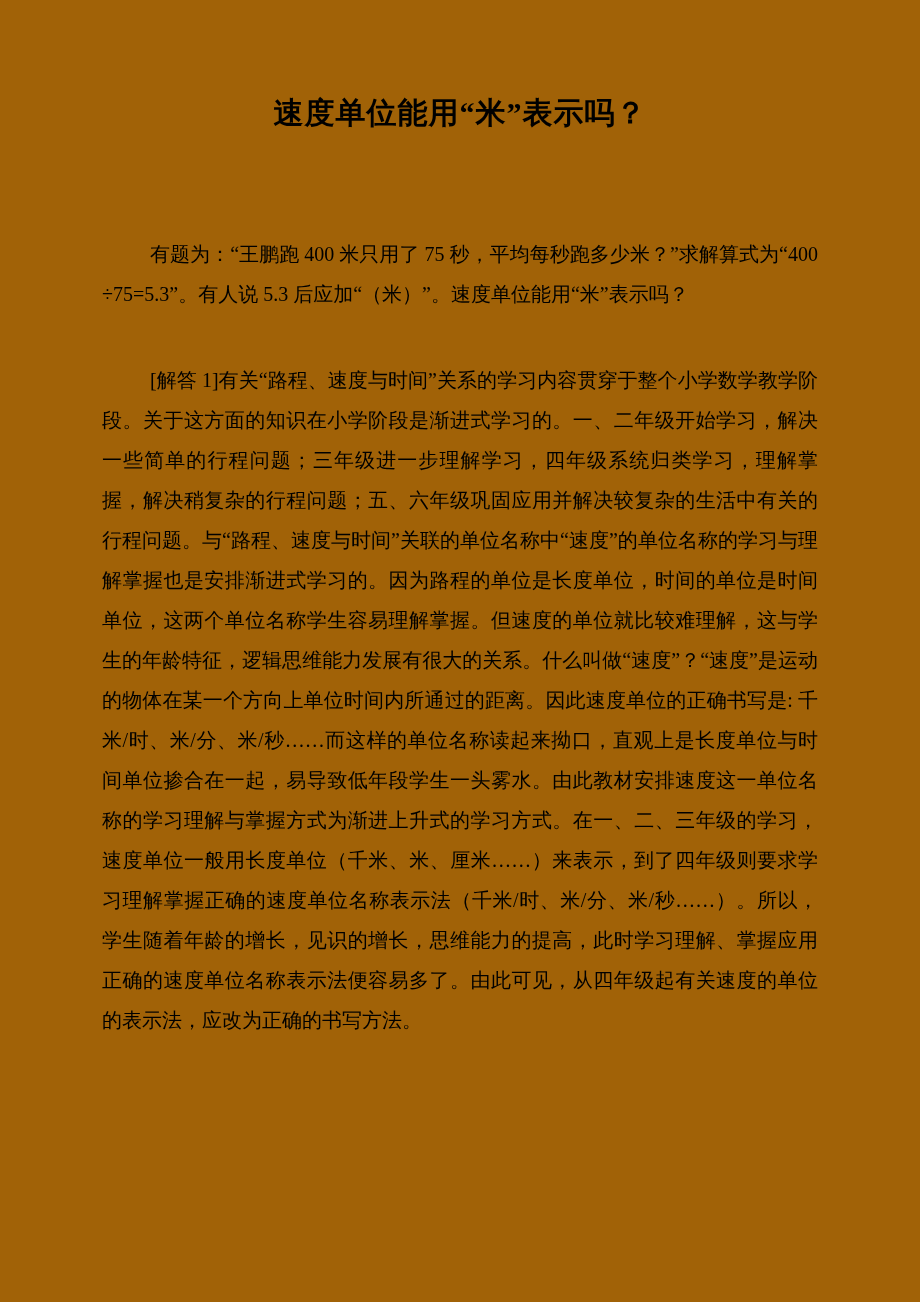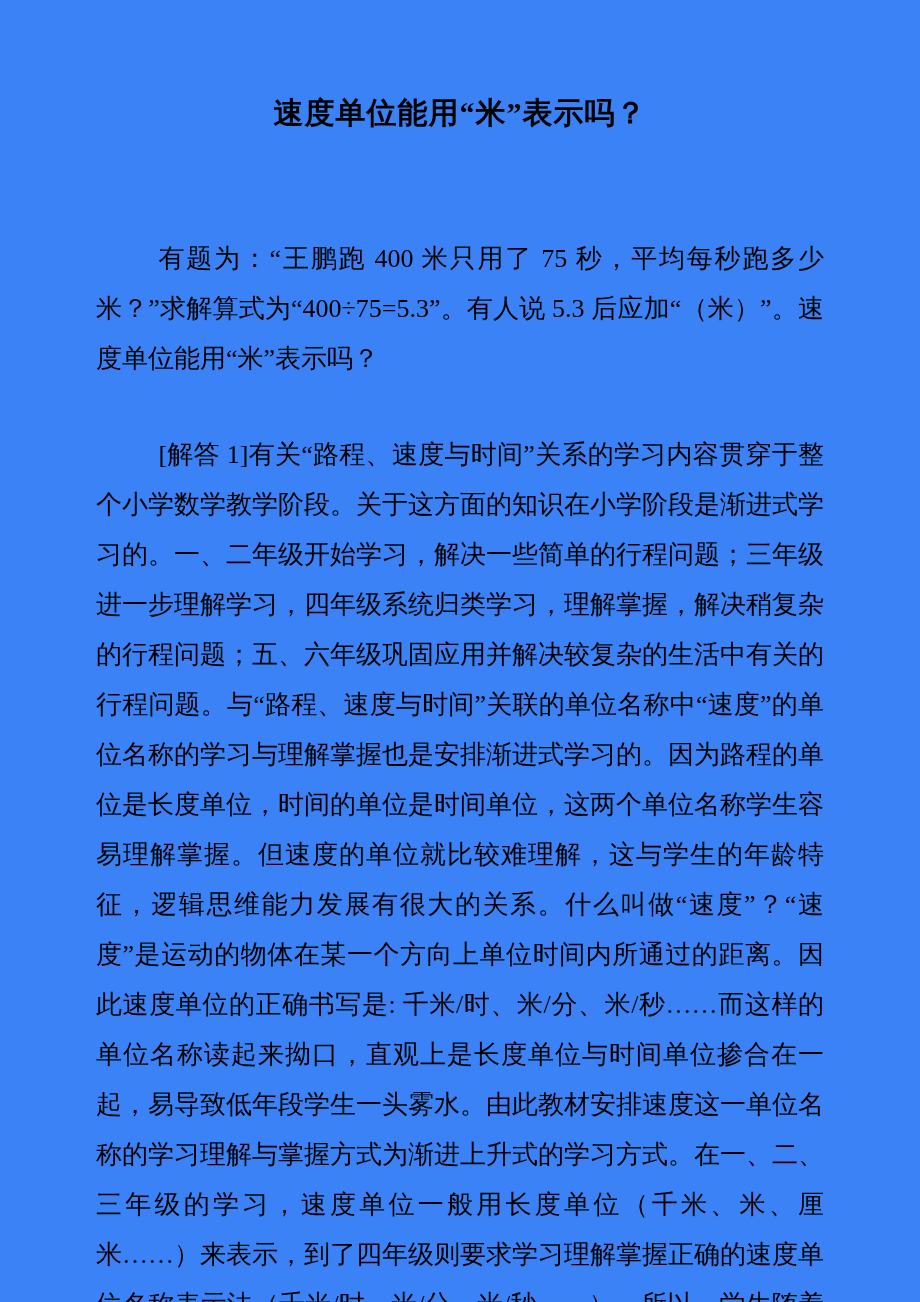--- a/index.html
+++ b/index.html
@@ -6,37 +6,37 @@
     margin: 0;
     padding: 0;
     background: #ffffff;
   }
   .page {
     position: relative;
     width: 920px;
     height: 1302px;
     box-sizing: border-box;
     padding: 92px 88px 0 88px;
-    background: #3b82f6;
+    background: #a16207;
     color: #000000;
     font-family: "Liberation Serif", "DejaVu Serif", serif;
     overflow: hidden;
   }
   .doc-title {
     margin: 0;
     font-size: 30px;
     line-height: 42px;
     font-weight: bold;
     text-align: center;
     letter-spacing: 1px;
   }
   .para {
-    margin: 8px;
-    font-size: 26px;
-    line-height: 50px;
+    margin: 14px;
+    font-size: 20px;
+    line-height: 40px;
     text-align: justify;
     text-justify: inter-ideograph;
     text-indent: 2.4em;
     word-break: break-all;
   }
   .para-question {
     margin-top: 100px;
   }
   .para-answer {
     margin-top: 46px;

